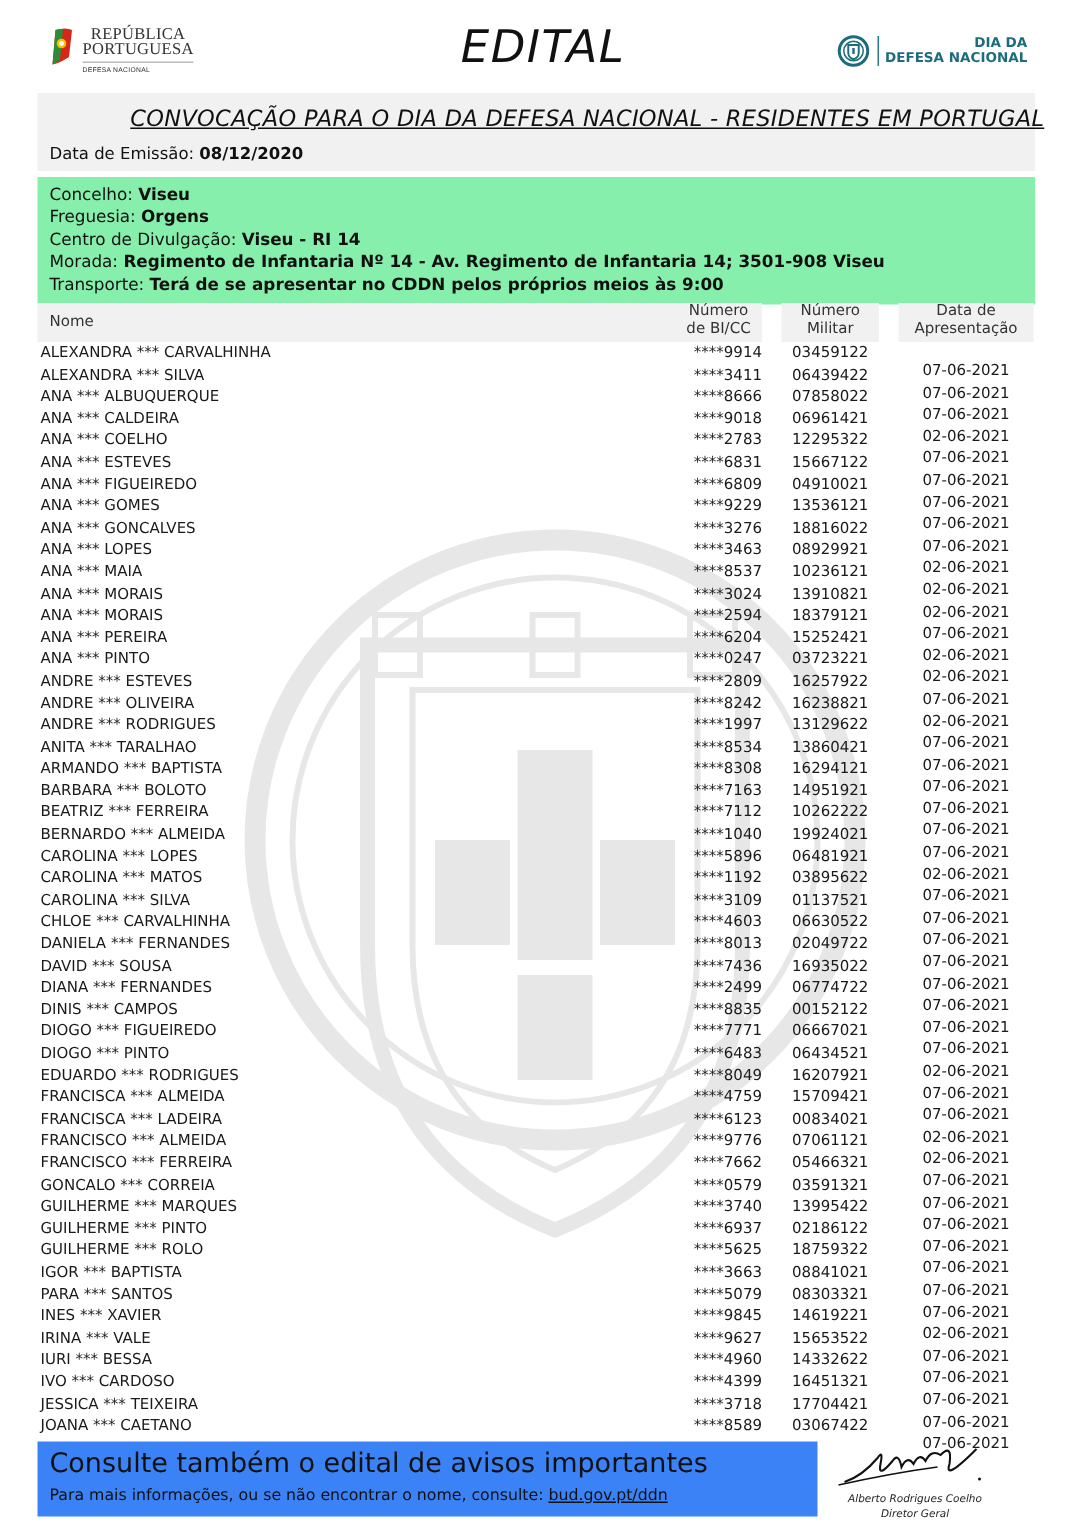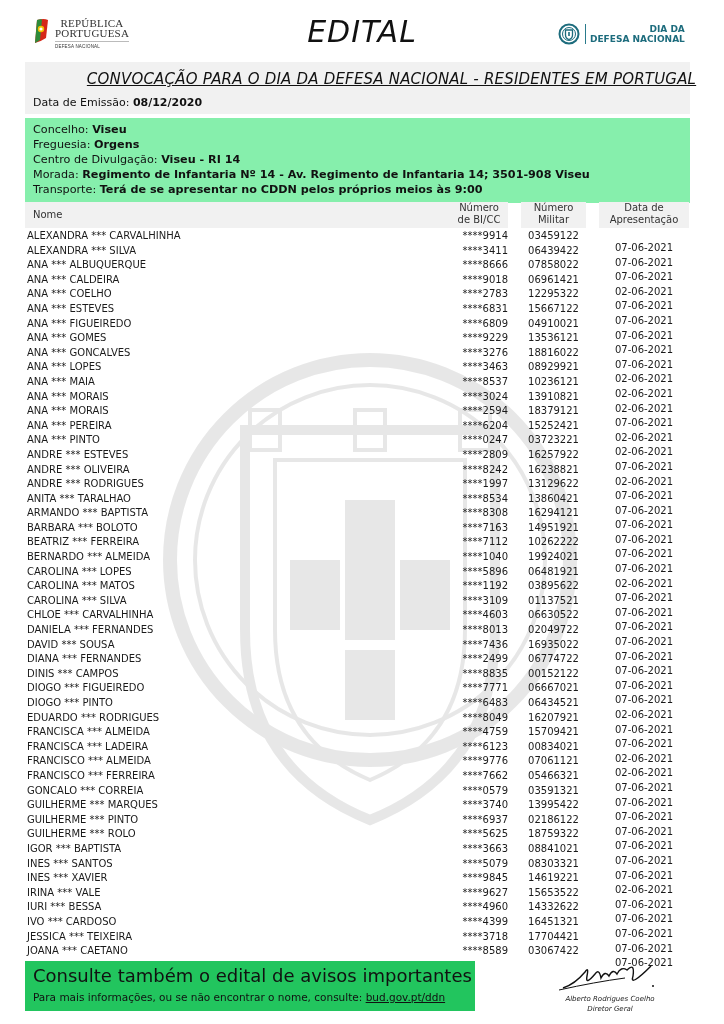--- a/index.html
+++ b/index.html
@@ -36,21 +36,21 @@
 
   .rows { position: absolute; top: 229px; left: 25px; width: 665px; }
   .row { position: relative; height: 14.6px; font-size: 10px; line-height: 14.6px; color: #1a1a1a; }
   .c-name { position: absolute; left: 2px; }
   .c-bi { position: absolute; left: 425px; width: 58px; text-align: right; }
   .c-mil { position: absolute; left: 496px; width: 65px; text-align: center; }
   .c-date { position: absolute; left: 574px; width: 90px; text-align: center; margin-top: 12px; }
 
   .watermark { position: absolute; left: 150px; top: 300px; width: 440px; height: 560px; opacity: 0.09; pointer-events: none; }
 
-  .footer-box { position: absolute; left: 25px; top: 961px; width: 406px; height: 50px; background: #22c55e; padding-left: 44px; }
+  .footer-box { position: absolute; left: 25px; top: 961px; width: 520px; height: 50px; background: #3b82f6; }
   .footer-title { position: absolute; left: 8px; top: 4px; font-size: 18px; color: #111; }
   .footer-info { position: absolute; left: 8px; top: 30px; font-size: 10.5px; color: #111; }
   .footer-link { text-decoration: underline; color: #111; }
   .signature { position: absolute; left: 555px; top: 958px; width: 110px; height: 60px; text-align: center; font-style: italic; }
   .sig-name { position: absolute; top: 36px; left: 0; width: 110px; font-size: 7px; color: #222; line-height: 10px; }
 </style>
 </head>
 <body>
 
 <div class="header">
@@ -396,21 +396,21 @@
       <span class="c-mil">18759322</span>
       <span class="c-date">07-06-2021</span>
     </div>
     <div class="row">
       <span class="c-name">IGOR *** BAPTISTA</span>
       <span class="c-bi">****3663</span>
       <span class="c-mil">08841021</span>
       <span class="c-date">07-06-2021</span>
     </div>
     <div class="row">
-      <span class="c-name">INES *** SANTOS</span>
+      <span class="c-name">PARA *** SANTOS</span>
       <span class="c-bi">****5079</span>
       <span class="c-mil">08303321</span>
       <span class="c-date">07-06-2021</span>
     </div>
     <div class="row">
       <span class="c-name">INES *** XAVIER</span>
       <span class="c-bi">****9845</span>
       <span class="c-mil">14619221</span>
       <span class="c-date">02-06-2021</span>
     </div>

